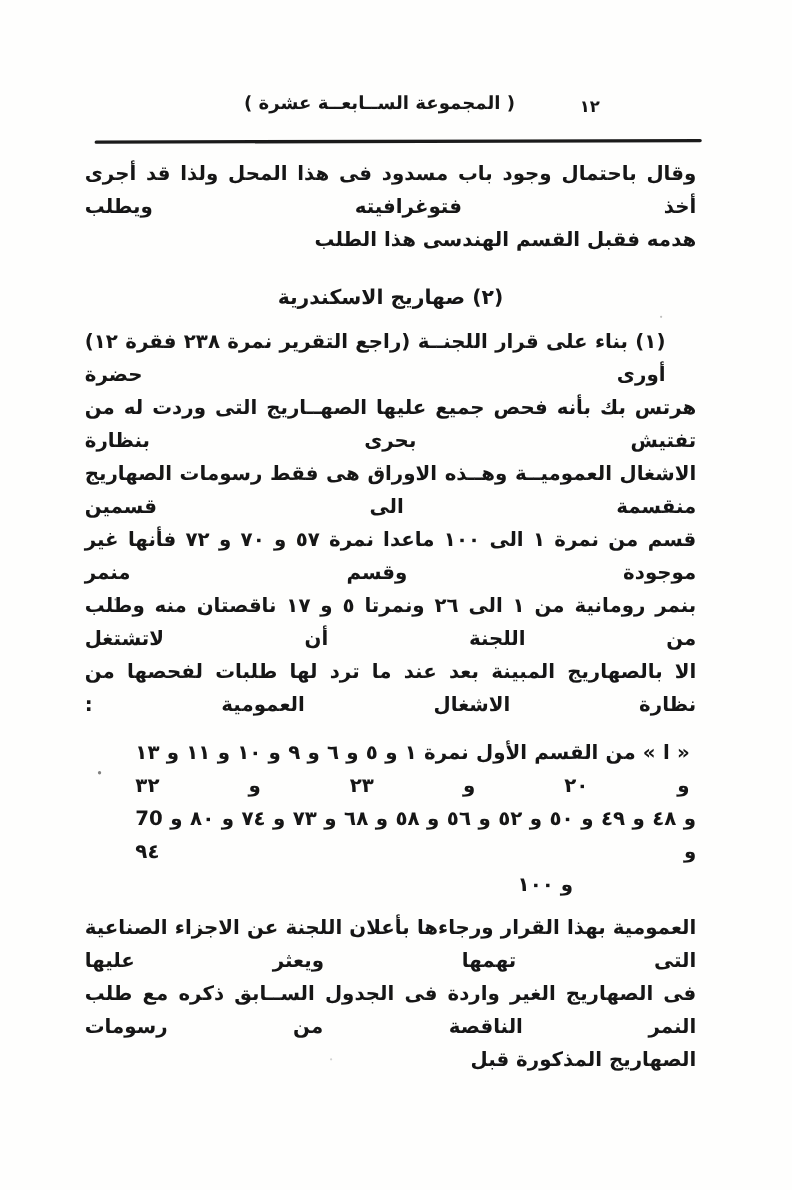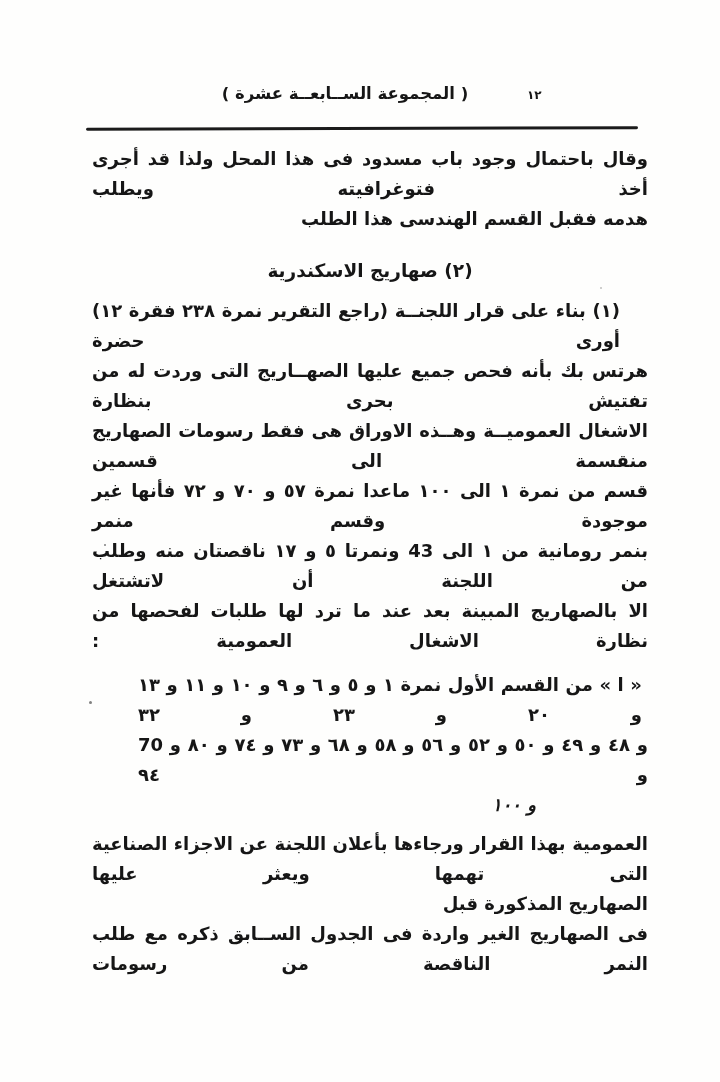--- a/index.html
+++ b/index.html
@@ -6,38 +6,38 @@
   .page{
     position:relative;width:720px;height:1082px;background:#fefefd;
     font-family:"DejaVu Sans",sans-serif;color:#161616;font-weight:700;
     overflow:hidden;direction:rtl;
   }
   .header-title{
     position:absolute;top:84px;left:345px;transform:translateX(-50%);
     font-size:16.5px;white-space:nowrap;letter-spacing:0;
   }
   .page-num{
-    position:absolute;top:88px;left:527px;font-size:12px;
+    position:absolute;top:88px;left:527px;font-size:15px;
   }
   .rule{
     position:absolute;top:127px;left:86px;width:552px;height:3px;
     background:#1b1b1b;border-radius:2px;transform:rotate(-0.15deg);
   }
   .body{
-    position:absolute;top:144px;left:92px;width:556px;
+    position:absolute;top:144px;left:77px;width:556px;
     font-size:18px;line-height:30px;text-align:justify;
   }
   .ln{margin:0;padding:0;}
   .fill{text-align:justify;text-align-last:justify;}
   .end{text-align:center;text-align-last:right;}
   .center{text-align:left;text-align-last:center;}
   .ind-p2{padding-right:28px;}
   .ind-p3{padding-right:20px;}
   .ind-la{padding-right:6px;}
-  .ind-100{padding-right:112px;font-style:italic;}
+  .ind-100{padding-right:112px;}
   .ind-b1{padding-right:78px;}
   .ind-b2{padding-right:66px;}
   .sec-heading{margin:22px 0 10px;font-size:18.5px;}
   .gap-list{margin-top:14px;margin-left:46px;}
   .gap-sm{margin-top:9px;}
   .speck{position:absolute;background:rgba(25,25,25,.55);border-radius:50%;}
   .s1{left:89px;top:701px;width:3px;height:3px;}
   .s2{left:104px;top:544px;width:2px;height:2px;}
   .s3{left:600px;top:287px;width:2px;height:2px;opacity:.5;}
   .s4{left:300px;top:962px;width:2px;height:2px;opacity:.35;}
@@ -58,35 +58,35 @@
       <p class="ln end">هدمه فقبل القسم الهندسى هذا الطلب</p>
     </div>
 
     <p class="ln center sec-heading">(٢) صهاريج الاسكندرية</p>
 
     <div>
       <p class="ln fill ind-p2">(١) بناء على قرار اللجنــة (راجع التقرير نمرة ٢٣٨ فقرة ١٢) أورى حضرة</p>
       <p class="ln fill">هرتس بك بأنه فحص جميع عليها الصهــاريج التى وردت له من تفتيش بحرى بنظارة</p>
       <p class="ln fill">الاشغال العموميــة وهــذه الاوراق هى فقط رسومات الصهاريج منقسمة الى قسمين</p>
       <p class="ln fill">قسم من نمرة ١ الى ١٠٠ ماعدا نمرة ٥٧ و ٧٠ و ٧٢ فأنها غير موجودة وقسم منمر</p>
-      <p class="ln fill">بنمر رومانية من ١ الى 43 ونمرتا ٥ و ١٧ ناقصتان منه وطلب من اللجنة أن لاتشتغل</p>
+      <p class="ln fill">بنمر رومانية من ١ الى ٢٦ ونمرتا ٥ و ١٧ ناقصتان منه وطلب من اللجنة أن لاتشتغل</p>
       <p class="ln fill">الا بالصهاريج المبينة بعد عند ما ترد لها طلبات لفحصها من نظارة الاشغال العمومية :</p>
     </div>
 
     <div class="gap-list">
       <p class="ln fill ind-la">« ا » من القسم الأول نمرة ١ و ٥ و ٦ و ٩ و ١٠ و ١١ و ١٣ و ٢٠ و ٢٣ و ٣٢</p>
       <p class="ln fill">و ٤٨ و ٤٩ و ٥٠ و ٥٢ و ٥٦ و ٥٨ و ٦٨ و ٧٣ و ٧٤ و ٨٠ و 70 و ٩٤</p>
       <p class="ln end ind-100">و ١٠٠</p>
     </div>
 
 
     <div class="gap-sm">
       <p class="ln fill">العمومية بهذا القرار ورجاءها بأعلان اللجنة عن الاجزاء الصناعية التى تهمها ويعثر عليها</p>
+      <p class="ln fill">فى الصهاريج الغير واردة فى الجدول الســابق ذكره مع طلب النمر الناقصة من رسومات</p>
       <p class="ln end">الصهاريج المذكورة قبل</p>
-      <p class="ln fill">فى الصهاريج الغير واردة فى الجدول الســابق ذكره مع طلب النمر الناقصة من رسومات</p>
     </div>
 
   </div>
 
   <div class="speck s1"></div>
   <div class="speck s2"></div>
   <div class="speck s3"></div>
   <div class="speck s4"></div>
 
 </div>

